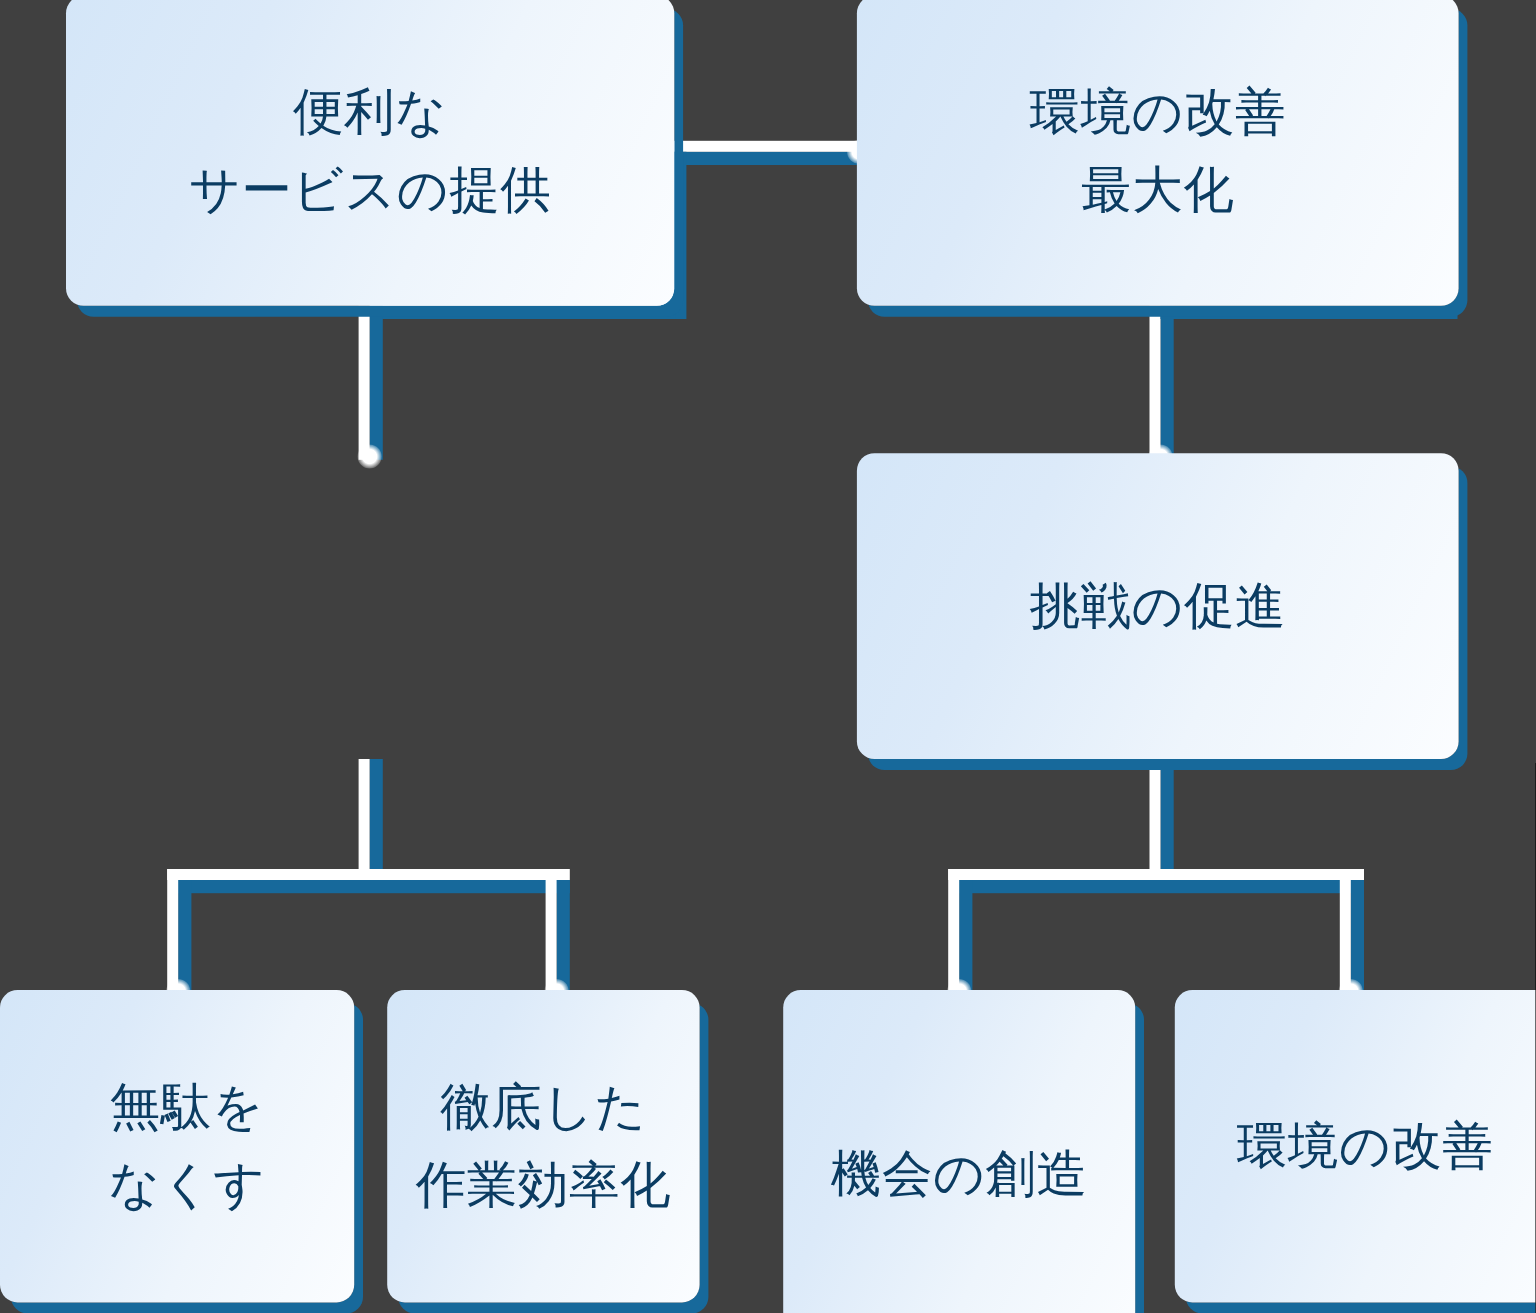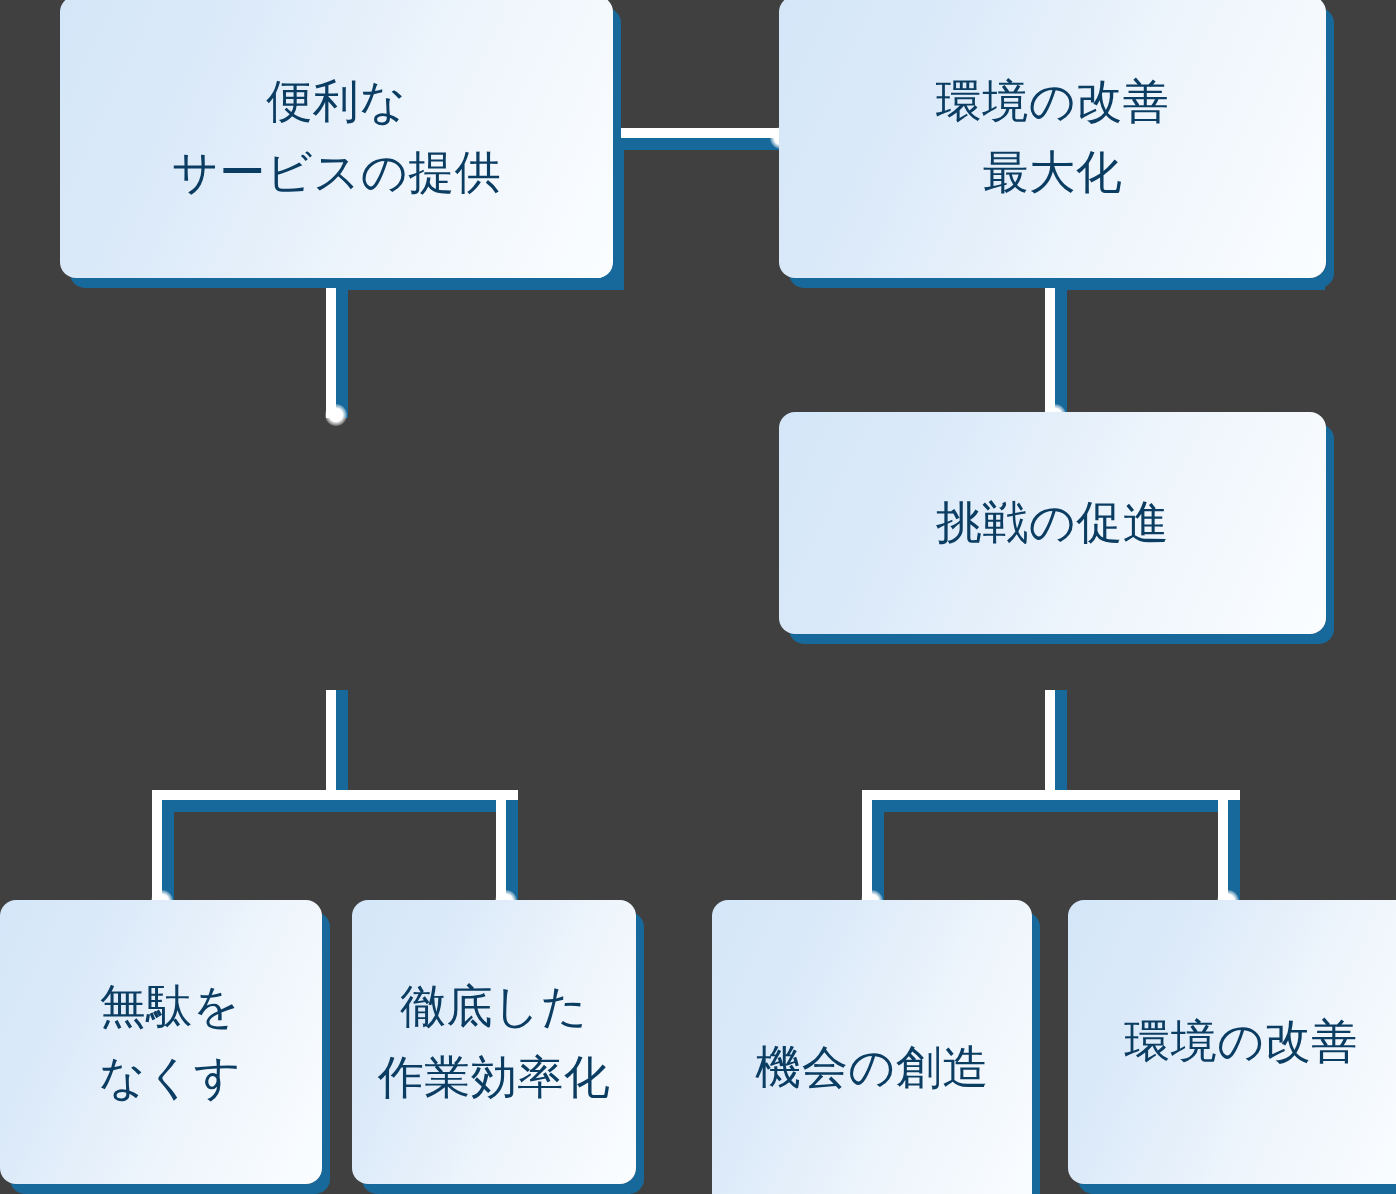--- a/index.html
+++ b/index.html
@@ -127,21 +127,21 @@
     <span class="label">便利な
 サービスの提供</span>
   </div>
 
   <div class="node" style="left:779px; top:-4px; width:547px; height:282px; font-size:46px;">
     <span class="label">環境の改善
 最大化</span>
   </div>
 
 
-  <div class="node" style="left:779px; top:412px; width:547px; height:222px; font-size:46px;">
+  <div class="node" style="left:779px; top:412px; width:547px; height:278px; font-size:46px;">
     <span class="label">挑戦の促進</span>
   </div>
 
   <div class="node" style="left:0px; top:900px; width:322px; height:284px; font-size:46px;padding-left:18px;">
     <span class="label">無駄を
 なくす</span>
   </div>
 
   <div class="node" style="left:352px; top:900px; width:284px; height:284px; font-size:46px;">
     <span class="label">徹底した

